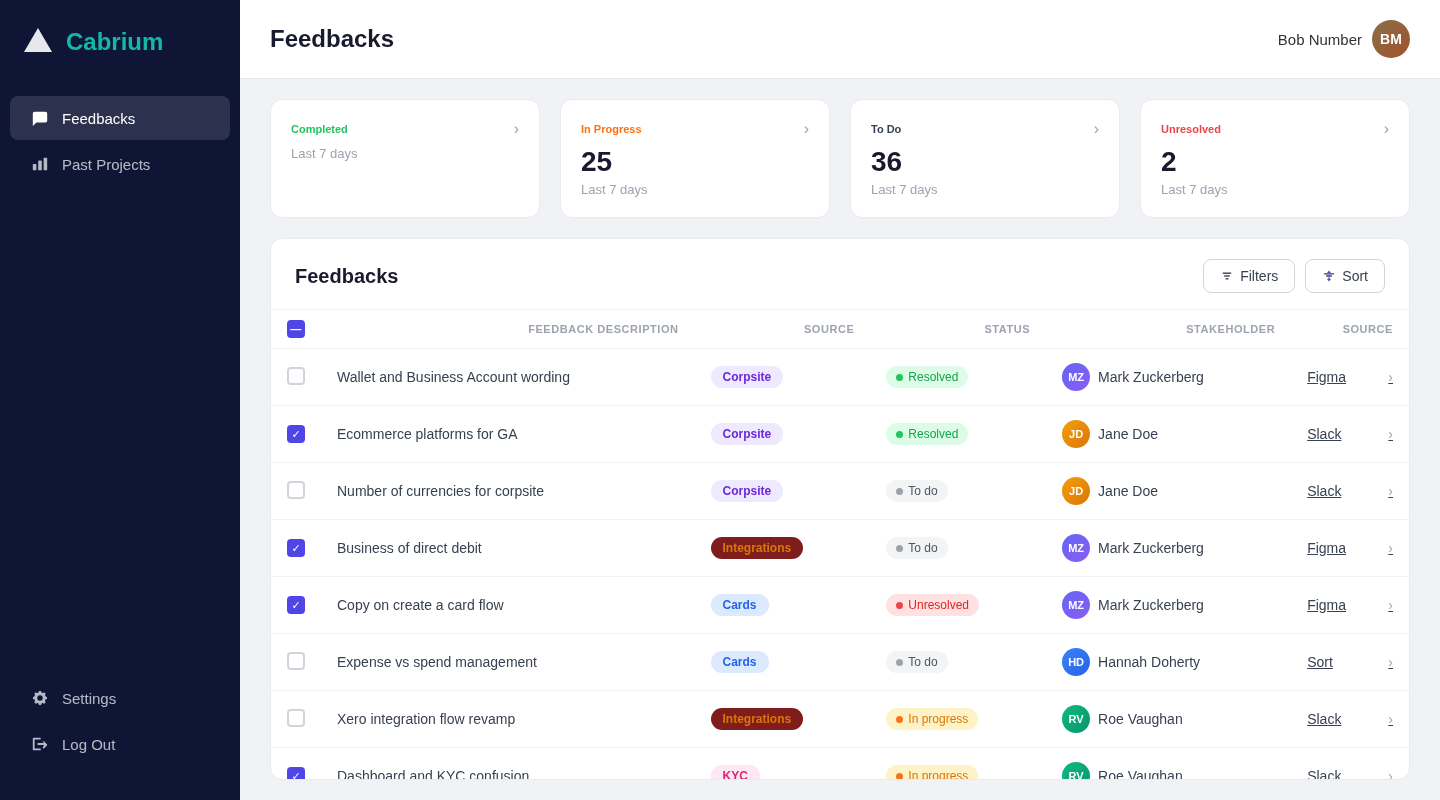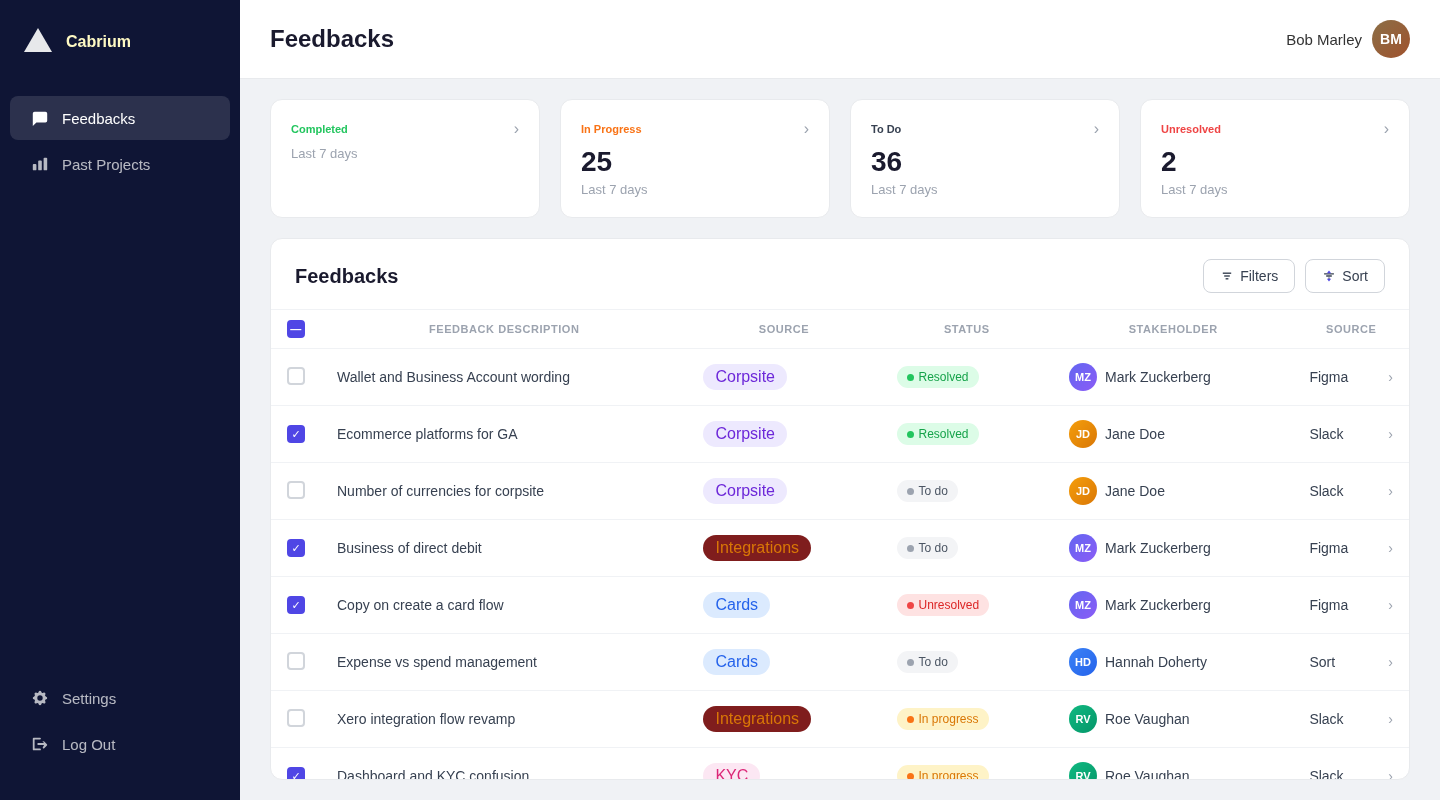--- a/index.html
+++ b/index.html
@@ -19,23 +19,23 @@
       display: flex;
       align-items: center;
       gap: 10px;
       padding: 24px 20px;
     }
     .logo-icon {
       width: 36px;
       height: 36px;
     }
     .logo-text {
-      font-size: 16px;
+      font-size: 24px;
       font-weight: 700;
-      color: #fef9c3;
+      color: #14b8a6;
     }
     .sidebar-nav {
       flex: 1;
       padding: 10px 0;
     }
     .sidebar-item {
       display: flex;
       align-items: center;
       gap: 12px;
       padding: 12px 20px;
@@ -196,21 +196,21 @@
     .table-container {
       overflow-y: auto;
       flex: 1;
     }
     table {
       width: 100%;
       border-collapse: collapse;
     }
     thead th {
       padding: 10px 16px;
-      text-align: center;
+      text-align: right;
       font-size: 11px;
       font-weight: 600;
       color: #9ca3af;
       letter-spacing: 0.05em;
       border-bottom: 1px solid #f0f2f5;
       background: white;
     }
     thead th:first-child { width: 50px; text-align: center; }
     tbody tr {
       border-bottom: 1px solid #f0f2f5;
@@ -245,22 +245,22 @@
     }
     .checkbox-check {
       color: white;
       font-size: 11px;
     }
 
     
     .badge {
       padding: 4px 12px;
       border-radius: 20px;
-      font-size: 16px;
-      font-weight: 400;
+      font-size: 12px;
+      font-weight: 700;
       display: inline-block;
     }
     .badge-corpsite { background: #ede9fe; color: #6d28d9; }
     .badge-integrations { background: #7f1d1d; color: #d97706; }
     .badge-cards { background: #dbeafe; color: #2563eb; }
     .badge-kyc { background: #fce7f3; color: #db2777; }
 
     
     .status-badge {
       display: inline-flex;
@@ -307,20 +307,21 @@
     .av-mz { background: linear-gradient(135deg, #6366f1, #8b5cf6); }
     .av-jd { background: linear-gradient(135deg, #f59e0b, #d97706); }
     .av-hd { background: linear-gradient(135deg, #3b82f6, #2563eb); }
     .av-rv { background: linear-gradient(135deg, #10b981, #059669); }
 
     
     .source-cell {
       display: flex;
       align-items: center;
       gap: 8px;
+      text-decoration: underline;
     }
     .row-arrow {
       color: #9ca3af;
       margin-left: auto;
     }
   </style>
 </head>
 <body>
 
 <div class="sidebar">
@@ -368,21 +369,21 @@
       <span>Log Out</span>
     </div>
   </div>
 </div>
 
 <div class="main">
 
   <div class="header">
     <h1 class="header-title">Feedbacks</h1>
     <div class="header-user">
-      <span class="user-name">Bob Marley</span>
+      <span class="user-name">Bob Number</span>
       <div class="user-avatar">BM</div>
     </div>
   </div>
 
   <div class="stats-row">
     <div class="stat-card">
       <div class="stat-card-header">
         <span class="stat-label completed">Completed</span>
         <span class="stat-arrow">›</span>
       </div>

